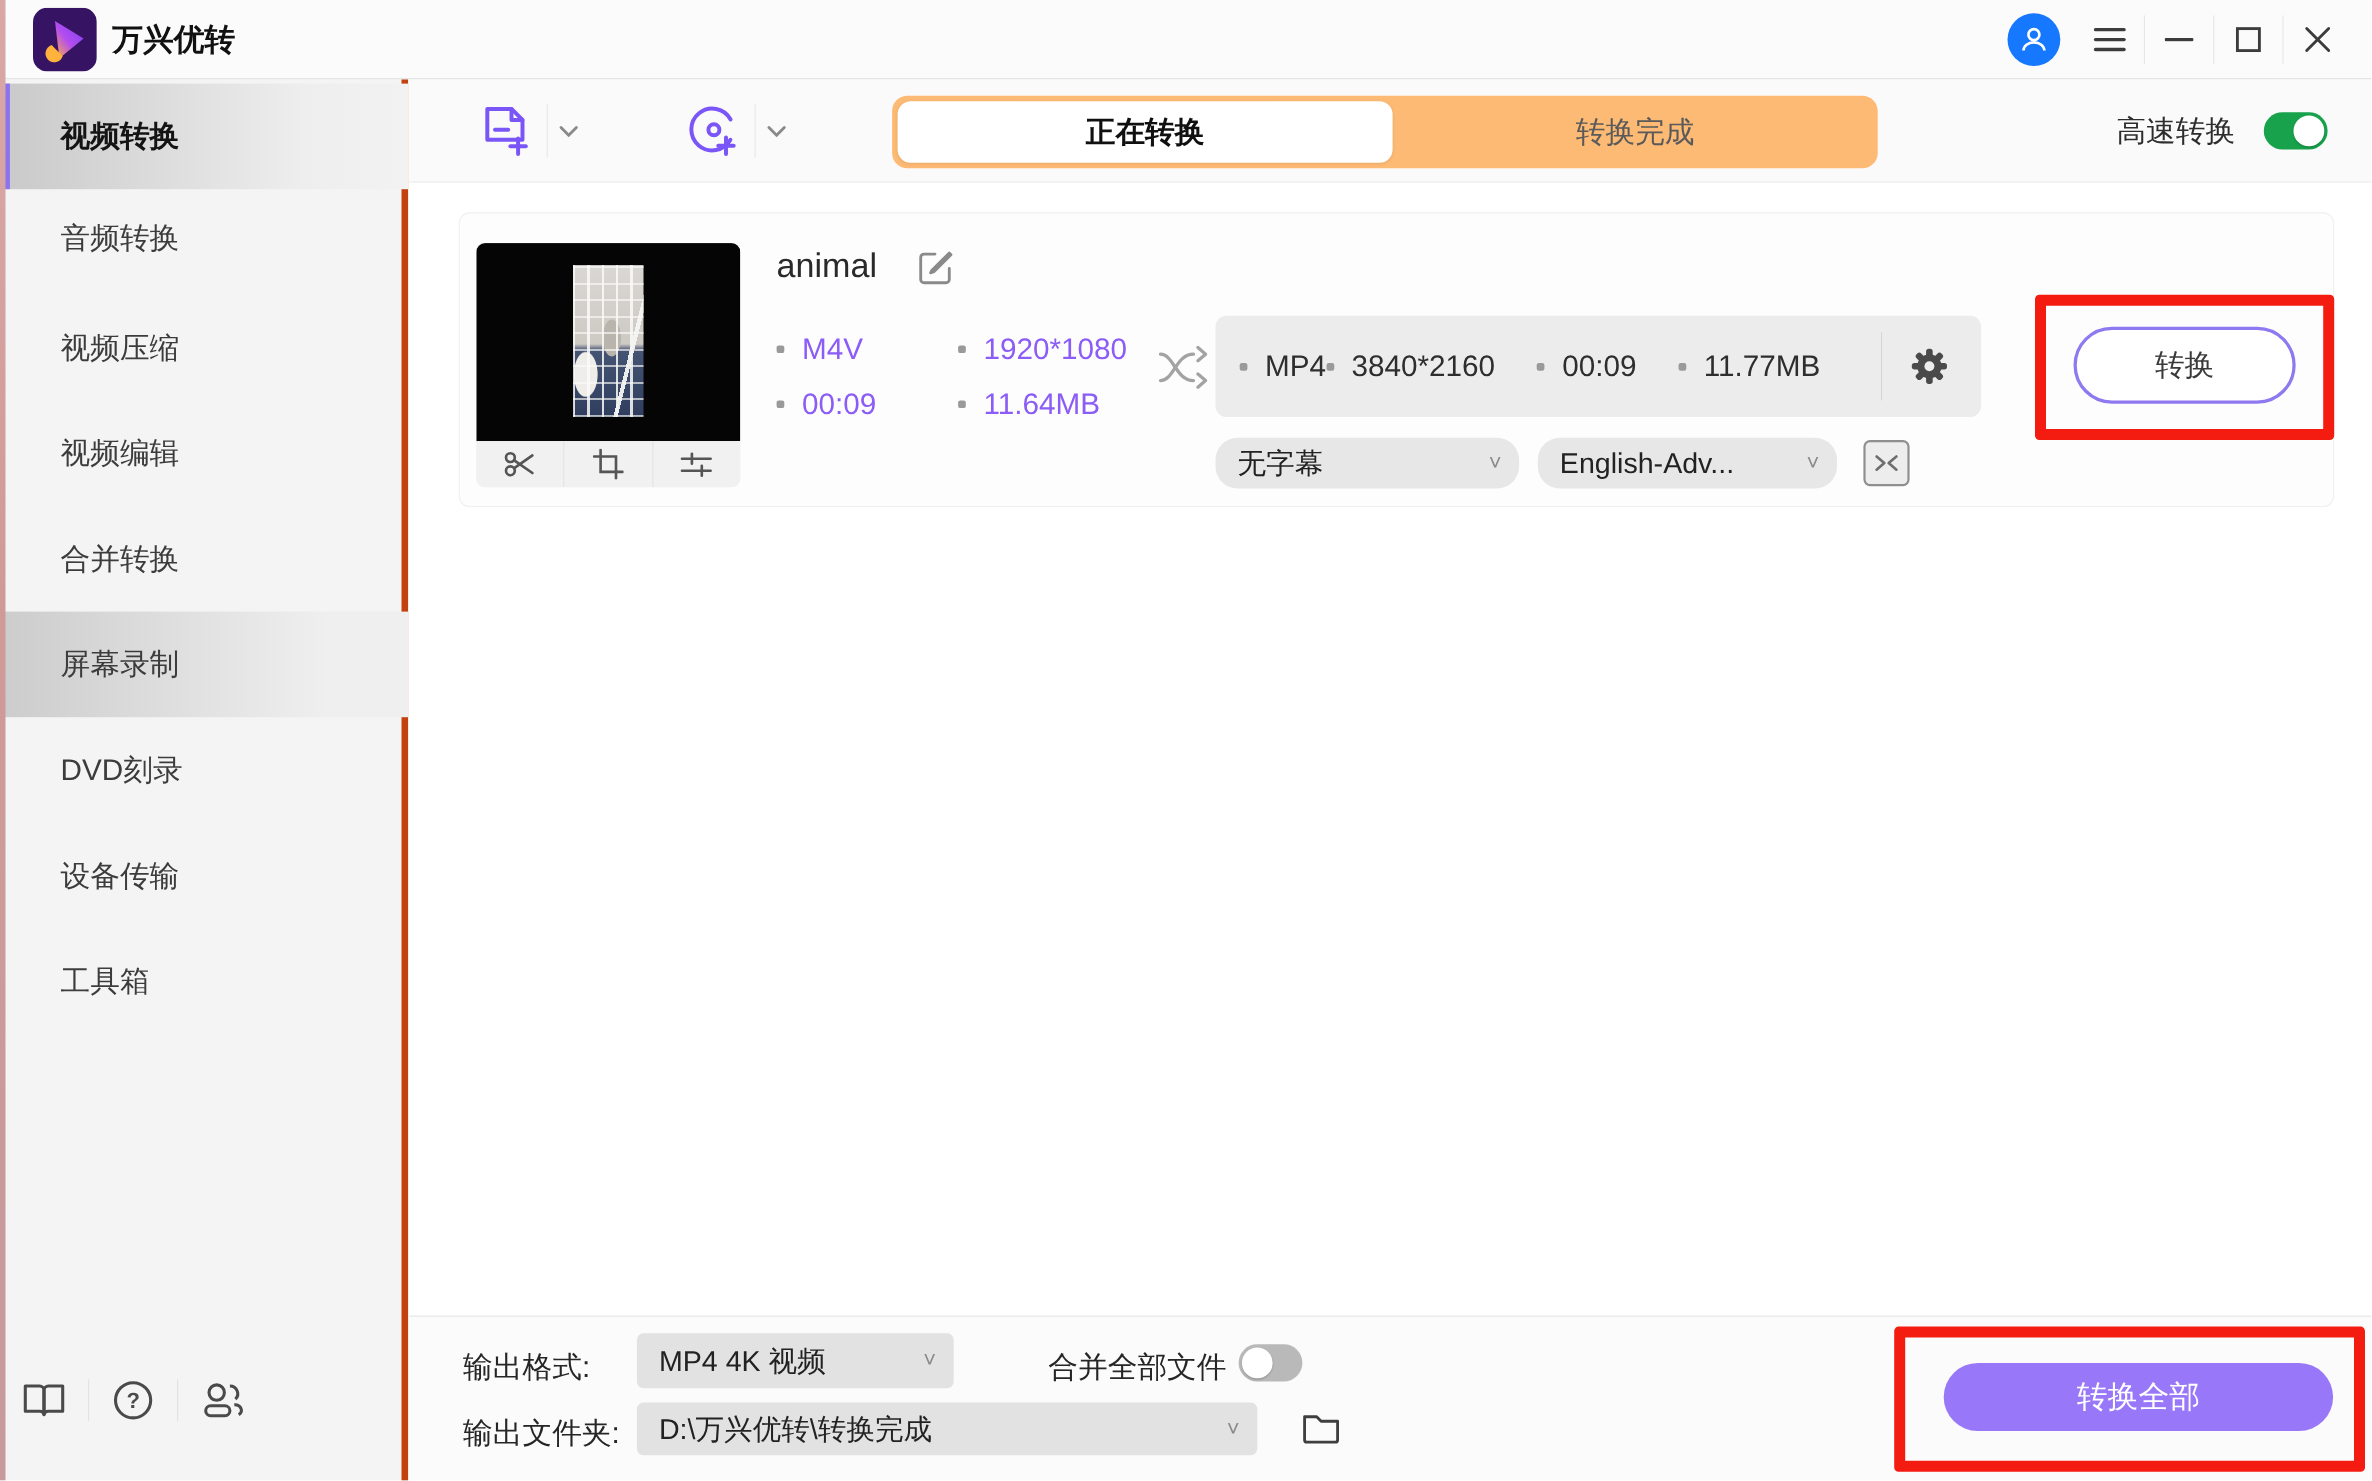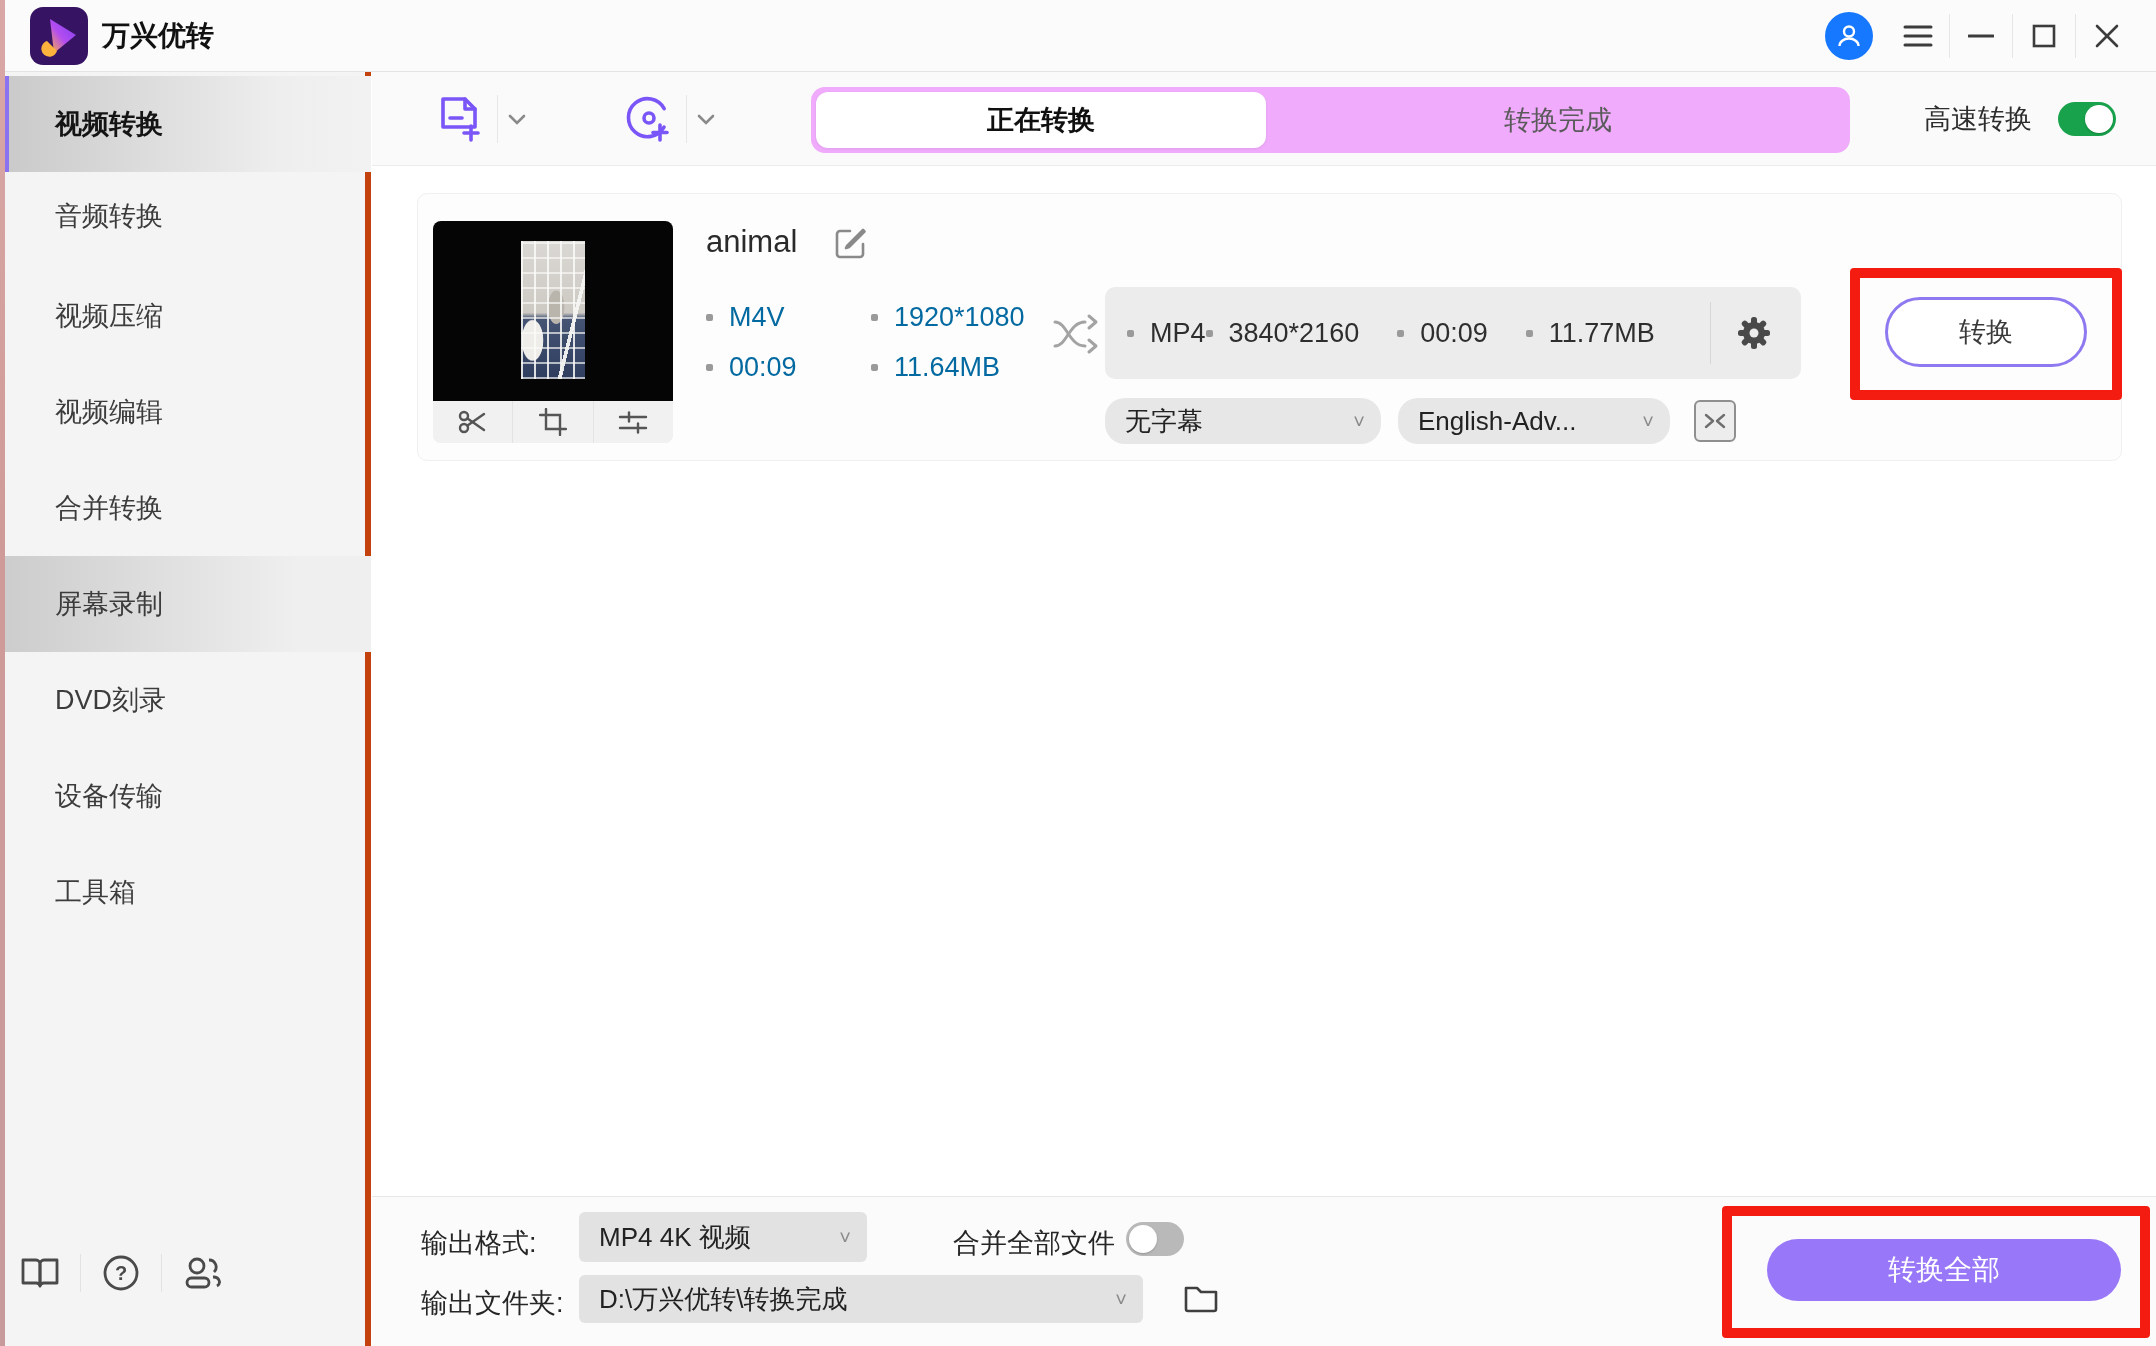--- a/index.html
+++ b/index.html
@@ -45,22 +45,22 @@
   
   .toolbar { position:absolute; left:372px; top:72px; width:1784px; height:94px;
     background:#fafafa; border-bottom:1px solid #ececec; }
   .tool-group { position:absolute; top:0; height:94px; display:flex; align-items:center; }
   .tg-addfile { left:55px; }
   .tg-adddvd { left:240px; }
   .tool-ico { padding:0 12px; cursor:pointer; display:flex; align-items:center; }
   .tool-sep { width:1px; height:48px; background:#e7e7e7; }
   .tool-chev { padding:0 10px; cursor:pointer; display:flex; align-items:center; }
 
-  .tabs { position:absolute; left:439px; top:15px; width:1039px; height:66px;
-    background:#f0abfc; border-radius:14px; display:flex; align-items:center; }
+  .tabs { position:absolute; left:439px; top:15px; width:896px; height:66px;
+    background:#fdba74; border-radius:14px; display:flex; align-items:center; }
   .tab { flex:1; height:66px; display:flex; align-items:center; justify-content:center;
     font-size:27px; color:#5a5a5a; cursor:pointer; }
   .tab.active { background:#ffffff; height:56px; margin-left:5px; flex:0 0 450px;
     border-radius:12px; font-weight:bold; color:#101010;
     box-shadow:0 1px 3px rgba(0,0,0,.08); }
 
   .speed { position:absolute; right:40px; top:0; height:94px; display:flex; align-items:center; gap:26px; }
   .speed-label { font-size:27px; color:#2d2d2d; }
   .toggle { position:relative; width:58px; height:34px; border-radius:17px; cursor:pointer; }
   .toggle.on { background:#17a24b; }
@@ -91,21 +91,21 @@
     background:#f1f1f2; display:flex; }
   .tt-btn { flex:1; display:flex; align-items:center; justify-content:center; cursor:pointer; }
   .tt-btn + .tt-btn { border-left:1px solid #e3e3e3; }
 
   .file-title { position:absolute; left:288px; top:26px; height:44px; display:flex; align-items:center; gap:36px; }
   .file-name { font-size:31px; color:#2a2a2a; }
   .edit-btn { cursor:pointer; display:flex; align-items:center; }
 
   .meta { position:absolute; left:288px; top:98px; }
   .meta-row { display:flex; align-items:center; height:50px; }
-  .meta-item { display:flex; align-items:center; font-size:27px; color:#0369a1; }
+  .meta-item { display:flex; align-items:center; font-size:27px; color:#8b5cf6; }
   .meta-item.c1 { width:165px; }
   .bullet { width:7px; height:7px; border-radius:2px; background:#9a9a9a; margin-right:16px; flex:0 0 auto; }
 
   .shuffle { position:absolute; left:633px; top:118px; cursor:pointer; }
 
   .out-pill { position:absolute; left:687px; top:93px; width:696px; height:92px;
     background:#ececec; border-radius:10px; display:flex; align-items:center; padding:0 22px; }
   .op-item { display:flex; align-items:center; font-size:27px; font-weight:500; color:#2e2e2e; }
   .op-sep { width:1px; height:62px; background:#d6d6d6; margin:0 18px 0 auto; }
   .gear-btn { cursor:pointer; display:flex; align-items:center; padding:0 6px; }

